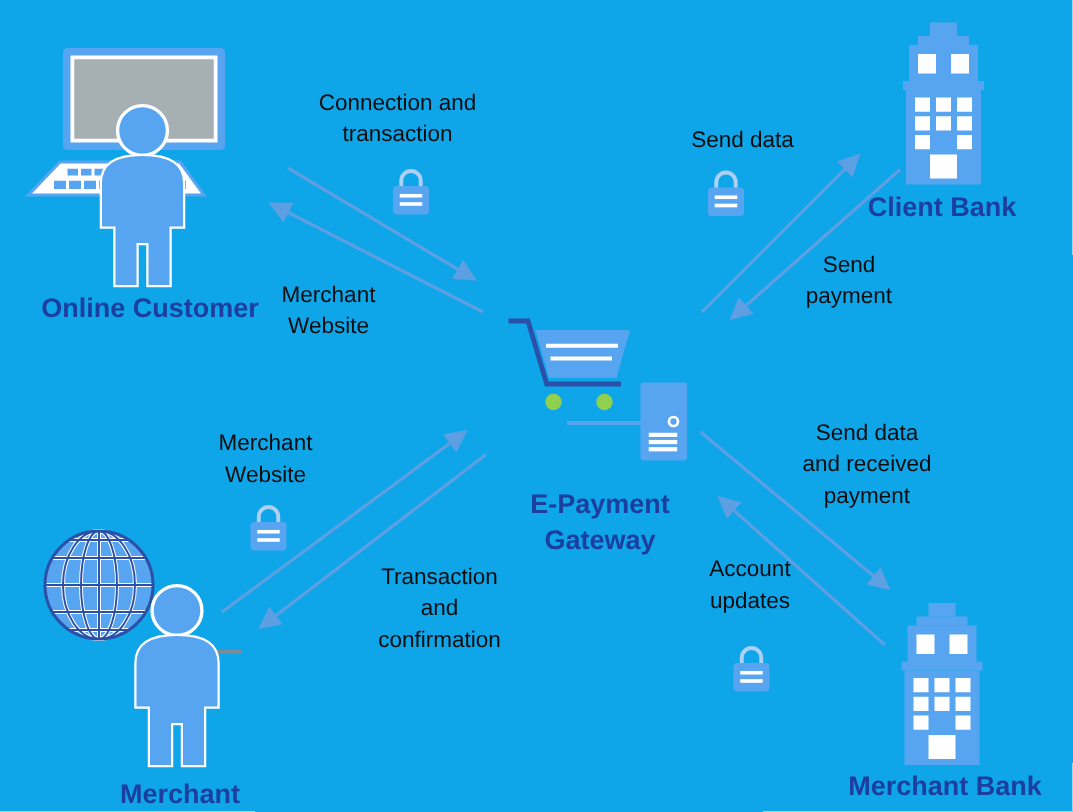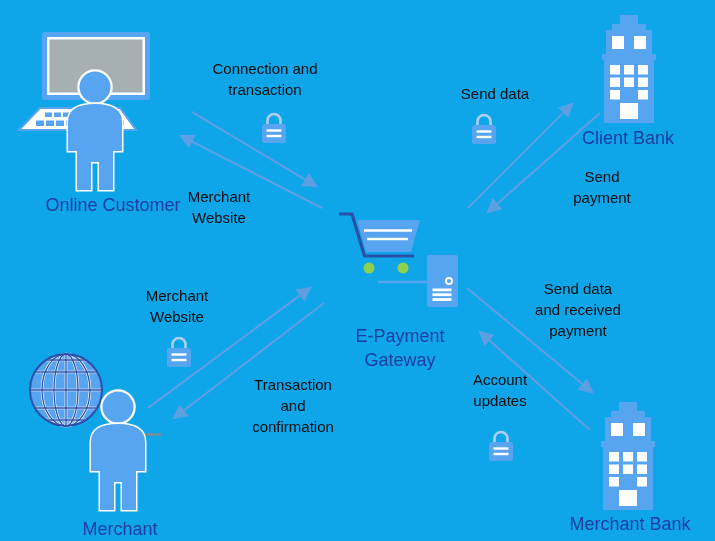--- a/index.html
+++ b/index.html
@@ -6,21 +6,21 @@
   .canvas{
     position:relative;width:715px;height:541px;background:#0ea5e9;overflow:hidden;
     font-family:"Liberation Sans", sans-serif;
   }
   .art{position:absolute;left:0;top:0;}
   .lbl{
     position:absolute;text-align:center;white-space:pre-line;
     font-size:15px;line-height:21px;color:var(--label-black,#0d0d0d);
   }
   .entity{
-    font-weight:normal;font-size:18px;line-height:24px;color:var(--dark-blue,#1C3E9E);
+    font-weight:bold;font-size:18px;line-height:24px;color:var(--dark-blue,#1C3E9E);
   }
   
   .i-fill{fill:var(--icon-blue);}
   .gray-fill{fill:var(--screen-gray);}
   .green-fill{fill:var(--wheel-green);}
   .navy-stroke{stroke:var(--navy-line);fill:none;}
   .o3{stroke:#fff;stroke-width:3;paint-order:stroke;}
   .o4{stroke:#fff;stroke-width:4.5;paint-order:stroke;}
   .wline{stroke:#fff;fill:none;}
   .shackle{fill:none;stroke:var(--shackle-blue);stroke-width:2.6;}
@@ -172,35 +172,35 @@
 
     <use href="#lock" transform="translate(262,111)"></use>
     <use href="#lock" transform="translate(472,112)"></use>
     <use href="#lock" transform="translate(167,335)"></use>
     <use href="#lock" transform="translate(489,429)"></use>
   </svg>
 
   <div class="lbl" style="left:165px;top:58px;width:200px;">Connection and
 transaction</div>
   <div class="lbl" style="left:425px;top:83px;width:140px;">Send data</div>
-  <div class="lbl" style="left:532px;top:166px;width:140px;">Send
+  <div class="lbl" style="left:496px;top:166px;width:140px;">Send
 payment</div>
   <div class="lbl" style="left:149px;top:186px;width:140px;">Merchant
 Website</div>
   <div class="lbl" style="left:107px;top:285px;width:140px;">Merchant
 Website</div>
   <div class="lbl" style="left:213px;top:374px;width:160px;">Transaction
 and
 confirmation</div>
   <div class="lbl" style="left:498px;top:278px;width:160px;">Send data
 and received
 payment</div>
   <div class="lbl" style="left:430px;top:369px;width:140px;">Account
 updates</div>
 
-  <div class="lbl entity" style="left:23px;top:193px;width:180px;">Online Customer</div>
+  <div class="lbl entity" style="left:10px;top:193px;width:180px;">Online Customer</div>
   <div class="lbl entity" style="left:548px;top:126px;width:160px;">Client Bank</div>
   <div class="lbl entity" style="left:40px;top:517px;width:160px;">Merchant</div>
   <div class="lbl entity" style="left:320px;top:324px;width:160px;">E-Payment
 Gateway</div>
   <div class="lbl entity" style="left:550px;top:512px;width:160px;">Merchant Bank</div>
 
 </div>
 
 </body></html>

